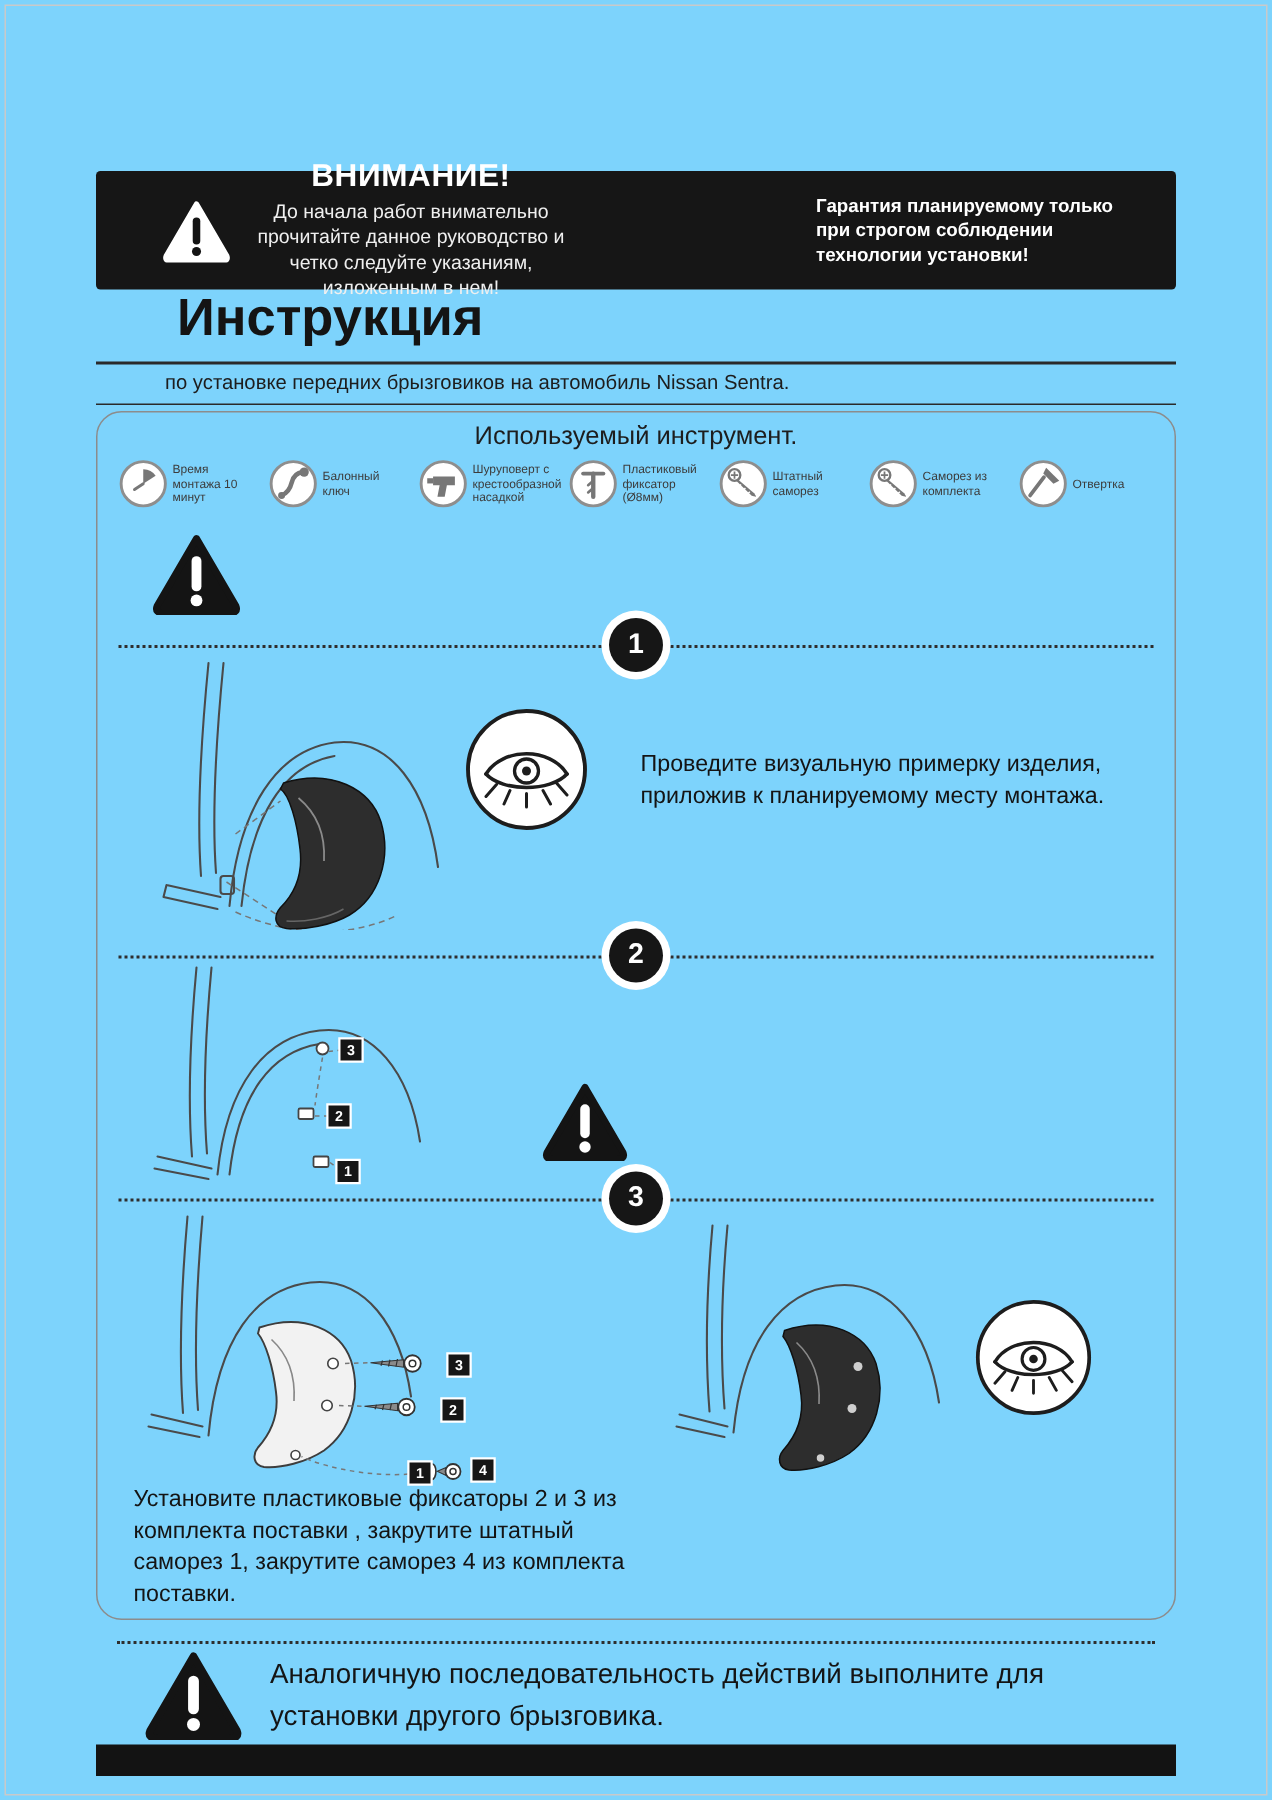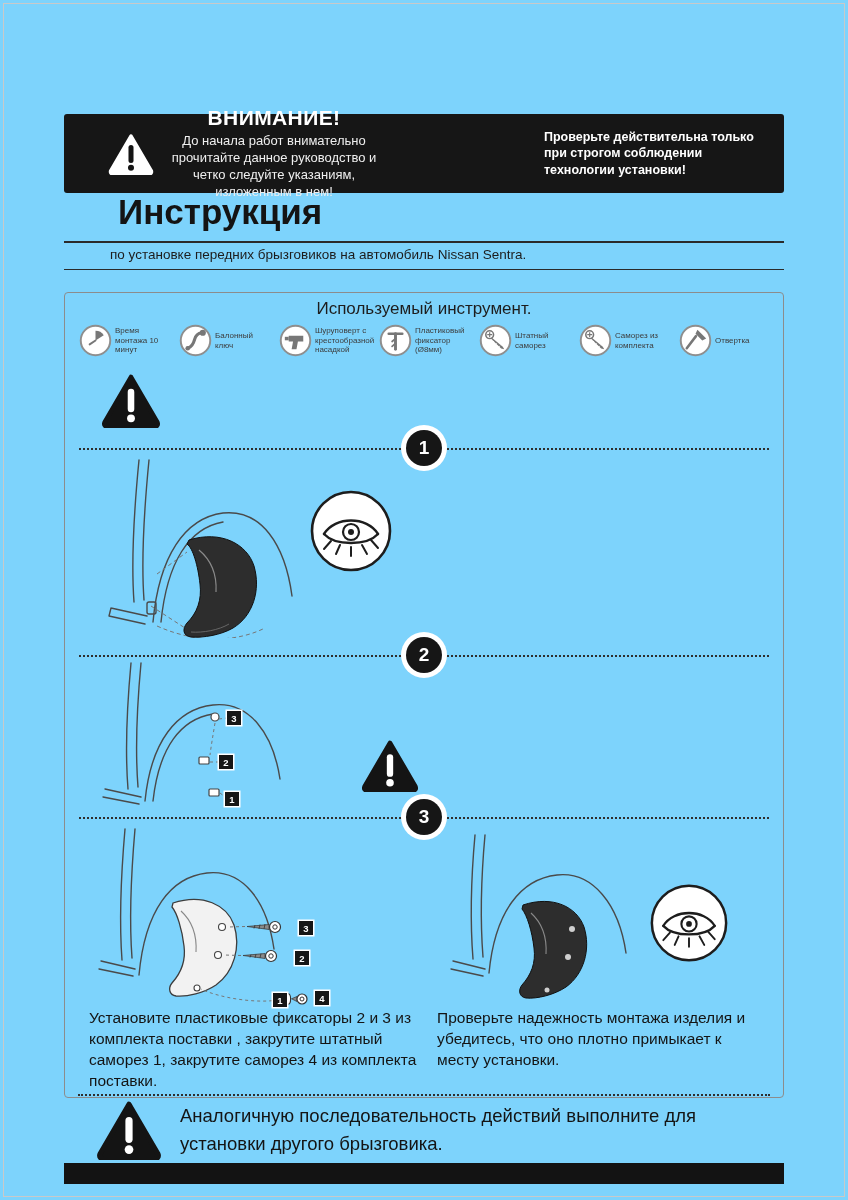--- a/index.html
+++ b/index.html
@@ -18,22 +18,22 @@
                 font-weight:700;line-height:1.32;}
 
   
   .doc-title{position:absolute;left:110px;top:184px;margin:8px;font-size:35px;font-weight:700;color:#141414;}
   .rule{position:absolute;left:64px;width:720px;background:#2a2a2a;}
   .rule-1{top:241px;height:2px;}
   .rule-2{top:269px;height:1px;}
   .doc-subtitle{position:absolute;left:110px;top:247px;font-size:13.5px;color:#1d1d1d;}
 
   
-  .main-box{position:absolute;left:64px;top:292px;width:718px;height:804px;
-            border:1.5px solid #8c8c8c;border-radius:4px;}
+  .main-box{position:absolute;left:64px;top:274px;width:718px;height:804px;
+            border:1.5px solid #8c8c8c;border-radius:17px;}
   .tools-heading{position:absolute;top:6px;left:0;right:0;margin:0;text-align:center;
                  font-size:17px;font-weight:400;color:#1d1d1d;}
   .tools-row{position:absolute;left:14px;right:10px;top:31px;display:flex;
              justify-content:space-between;align-items:center;}
   .tool{display:flex;align-items:center;gap:3px;}
   .tool-icon svg{width:33px;height:33px;display:block;}
   .tool-label{font-size:8px;line-height:1.18;color:#3c3c3c;width:58px;}
 
   .intro-tri{position:absolute;left:36px;top:80px;width:60px;height:55px;}
   .intro-text{position:absolute;left:118px;top:78px;width:574px;font-size:15.5px;line-height:1.38;}
@@ -86,21 +86,21 @@
       <svg viewBox="0 0 64 58">
         <path d="M32,4 L60,52 Q62,57 55,57 L9,57 Q2,57 4,52 Z" fill="#ffffff" stroke="#ffffff" stroke-width="5" stroke-linejoin="round"></path>
         <line x1="32" y1="20" x2="32" y2="38" stroke="#141414" stroke-width="7" stroke-linecap="round"></line>
         <circle cx="32" cy="48" r="4.2" fill="#141414"></circle>
       </svg>
     </span>
     <div class="banner-left">
       <div class="banner-title">ВНИМАНИЕ!</div>
       <div class="banner-sub">До начала работ внимательно прочитайте данное руководство и четко следуйте указаниям, изложенным в нем!</div>
     </div>
-    <div class="banner-right">Проверьте действительна только при строгом соблюдении технологии установки!</div>
+    <div class="banner-right">Гарантия планируемому только при строгом соблюдении технологии установки!</div>
   </header>
 
   <h1 class="doc-title">Инструкция</h1>
   <div class="rule rule-1"></div>
   <div class="doc-subtitle">по установке передних брызговиков на автомобиль Nissan Sentra.</div>
   <div class="rule rule-2"></div>
 
   <section class="main-box">
     <h2 class="tools-heading">Используемый инструмент.</h2>
 
@@ -217,20 +217,21 @@
     <span class="eye eye-1">
       <svg viewBox="0 0 84 84">
         <circle cx="42" cy="42" r="39" fill="#fff" stroke="#1d1d1d" stroke-width="2.6"></circle>
         <path d="M15,45 C26,27 58,27 69,45" fill="none" stroke="#1d1d1d" stroke-width="2.4" stroke-linecap="round"></path>
         <path d="M15,45 C26,57 58,57 69,45" fill="none" stroke="#1d1d1d" stroke-width="2.4" stroke-linecap="round"></path>
         <circle cx="42" cy="43" r="8" fill="#fff" stroke="#1d1d1d" stroke-width="2.2"></circle>
         <circle cx="42" cy="43" r="3" fill="#1d1d1d"></circle>
         <path d="M22,52 L15,60 M31,56 L27,65 M42,58 L42,67 M53,56 L58,65 M62,51 L69,59" stroke="#1d1d1d" stroke-width="2" stroke-linecap="round" fill="none"></path>
       </svg>
     </span>
+    <p class="step-text txt-1">Проведите визуальную примерку изделия, приложив к планируемому месту монтажа.</p>
 
     <div class="sep sep-2"></div>
     <div class="step-circle circle-2">2</div>
 
     <div class="ill ill-2">
       <svg viewBox="0 0 230 148">
         <g stroke="#4a4a4a" stroke-width="1.4" fill="none" stroke-linecap="round">
           <path d="M44,2 C40,45 38,90 41,128"></path>
           <path d="M54,2 C50,45 48,88 51,126"></path>
           <path d="M58,140 C64,80 90,48 126,44 C162,40 186,72 193,118"></path>
@@ -327,21 +328,20 @@
       <svg viewBox="0 0 84 84">
         <circle cx="42" cy="42" r="39" fill="#fff" stroke="#1d1d1d" stroke-width="2.6"></circle>
         <path d="M15,45 C26,27 58,27 69,45" fill="none" stroke="#1d1d1d" stroke-width="2.4" stroke-linecap="round"></path>
         <path d="M15,45 C26,57 58,57 69,45" fill="none" stroke="#1d1d1d" stroke-width="2.4" stroke-linecap="round"></path>
         <circle cx="42" cy="43" r="8" fill="#fff" stroke="#1d1d1d" stroke-width="2.2"></circle>
         <circle cx="42" cy="43" r="3" fill="#1d1d1d"></circle>
         <path d="M22,52 L15,60 M31,56 L27,65 M42,58 L42,67 M53,56 L58,65 M62,51 L69,59" stroke="#1d1d1d" stroke-width="2" stroke-linecap="round" fill="none"></path>
       </svg>
     </span>
     <p class="step-text txt-3l">Установите пластиковые фиксаторы 2 и 3 из комплекта поставки , закрутите штатный саморез 1, закрутите саморез 4 из комплекта поставки.</p>
-    <p class="step-text txt-3r">Проверьте надежность монтажа изделия и убедитесь, что оно плотно примыкает к месту установки.</p>
   </section>
 
   <div class="final-sep"></div>
   <span class="final-tri">
     <svg viewBox="0 0 64 58">
       <path d="M32,4 L60,52 Q62,57 55,57 L9,57 Q2,57 4,52 Z" fill="#141414" stroke="#141414" stroke-width="5" stroke-linejoin="round"></path>
       <line x1="32" y1="20" x2="32" y2="38" stroke="#fff" stroke-width="7" stroke-linecap="round"></line>
       <circle cx="32" cy="48" r="4.2" fill="#fff"></circle>
     </svg>
   </span>

